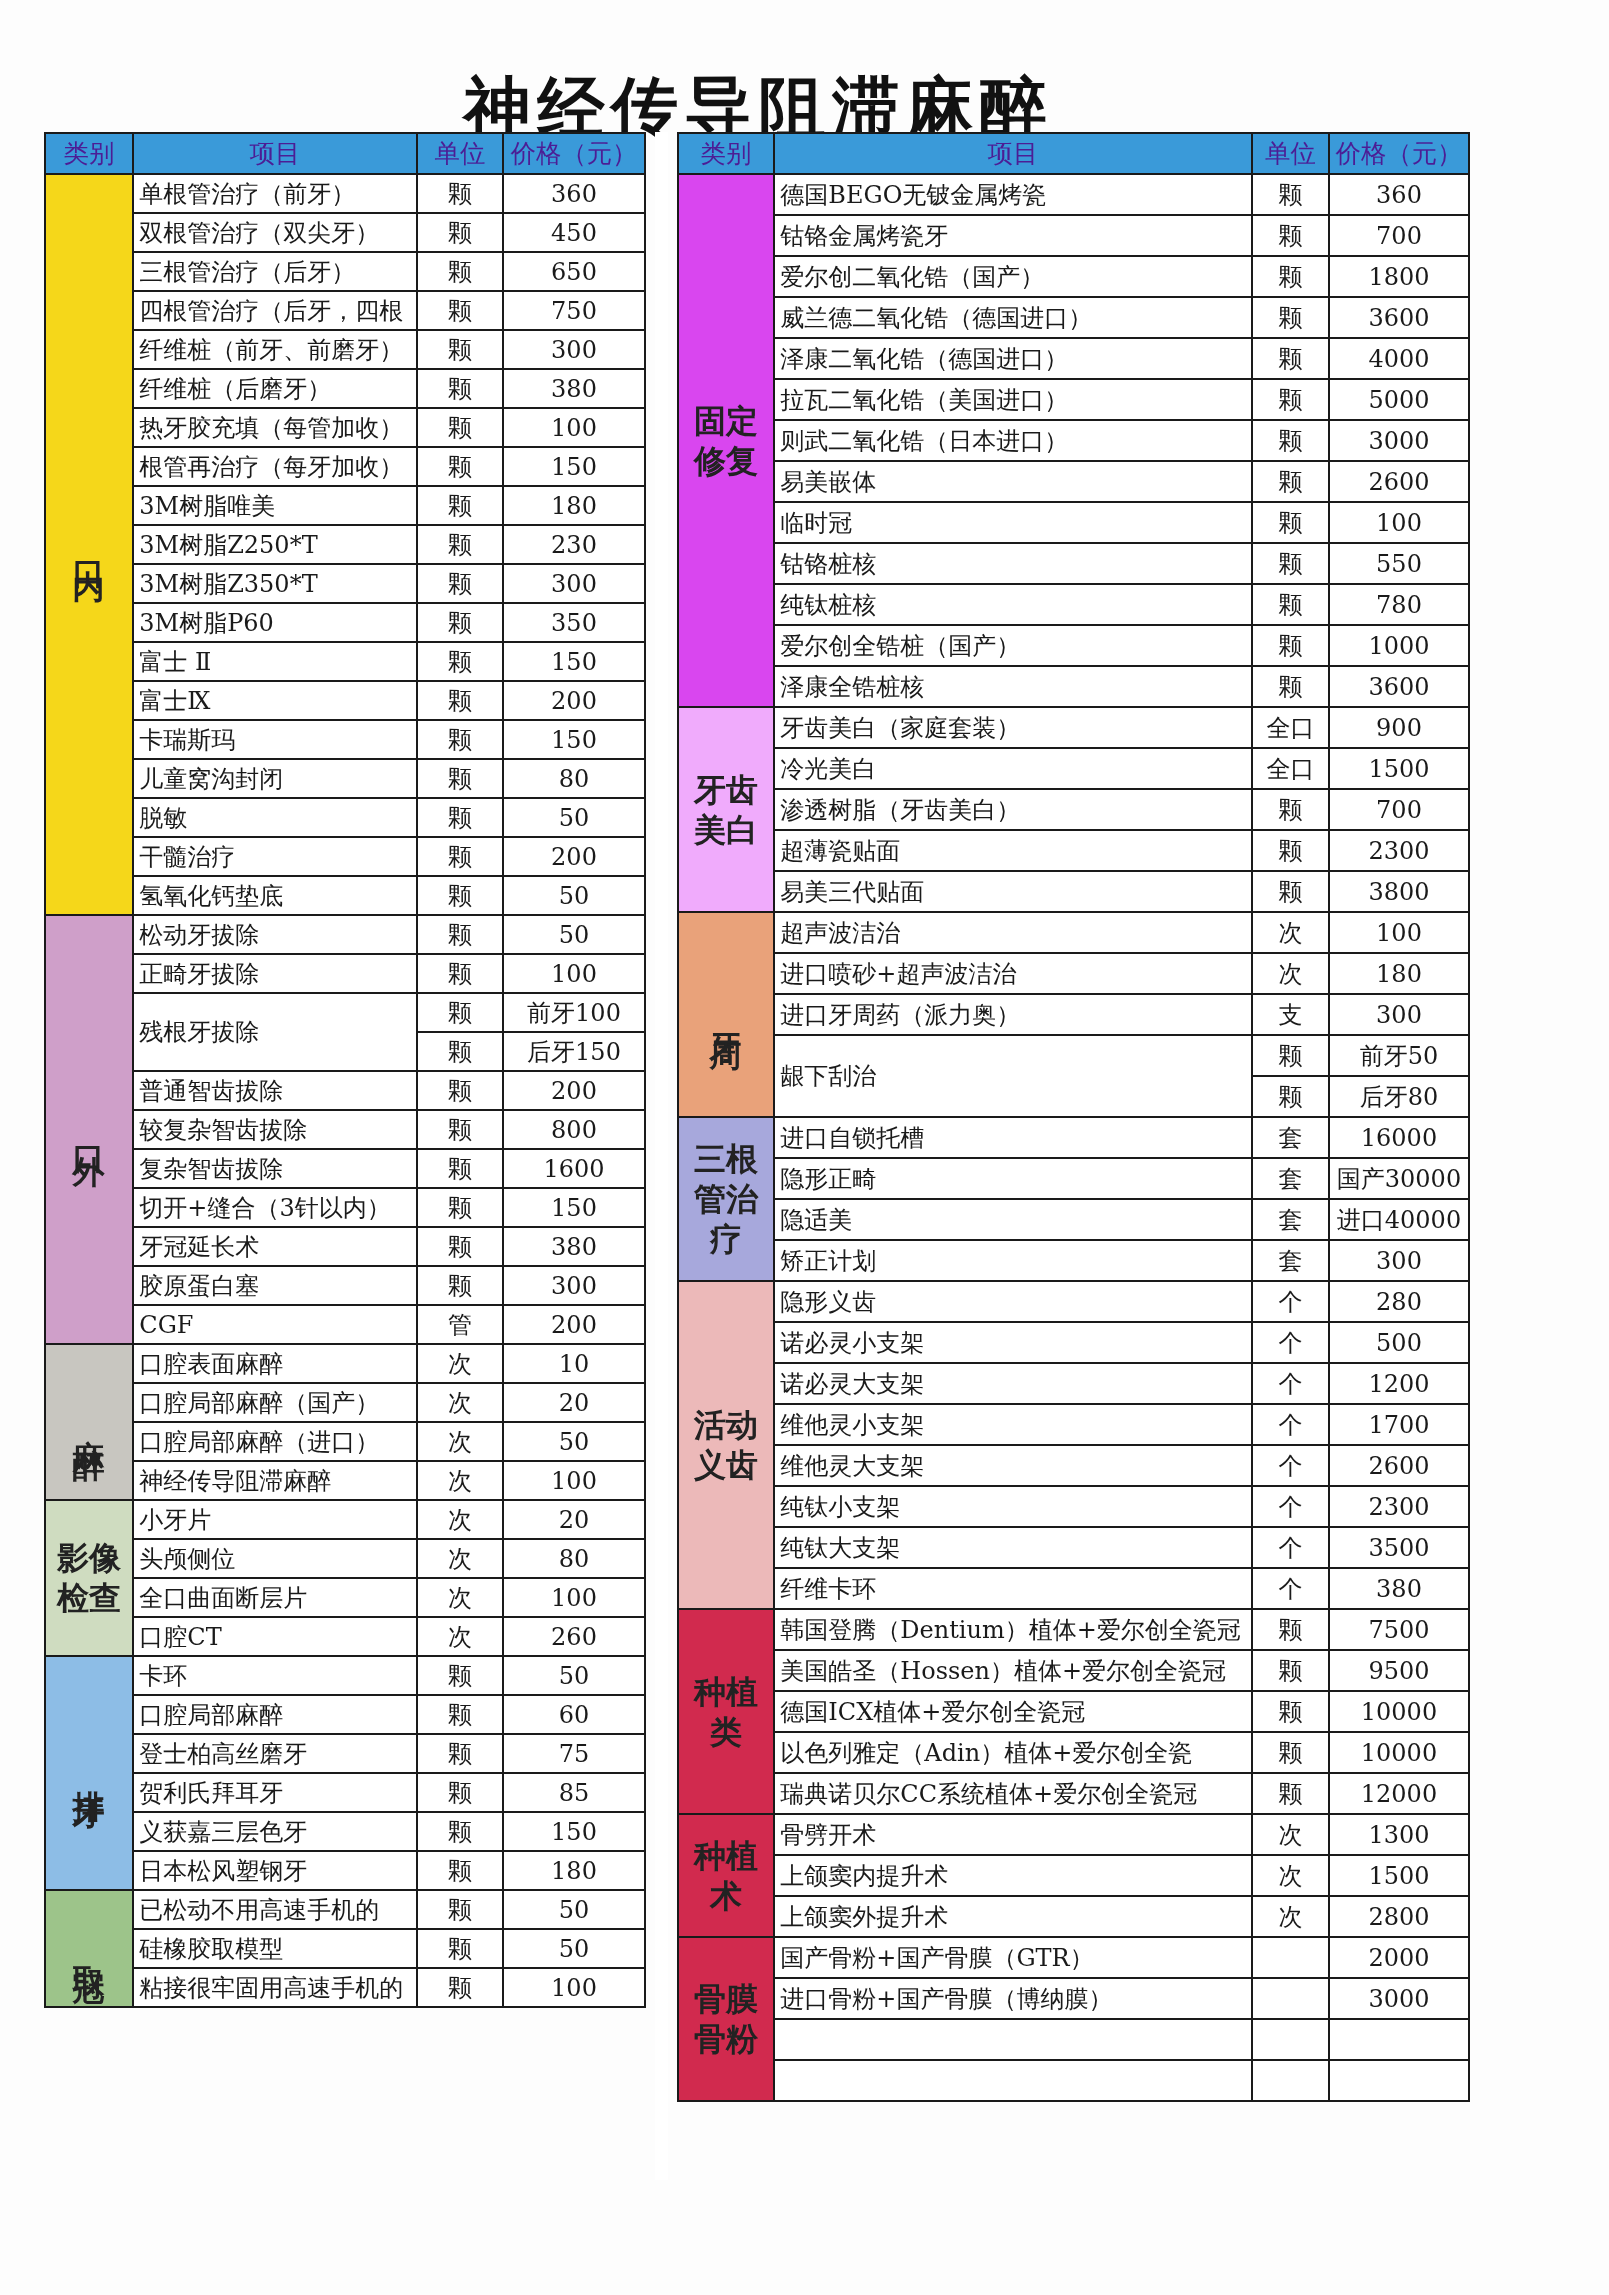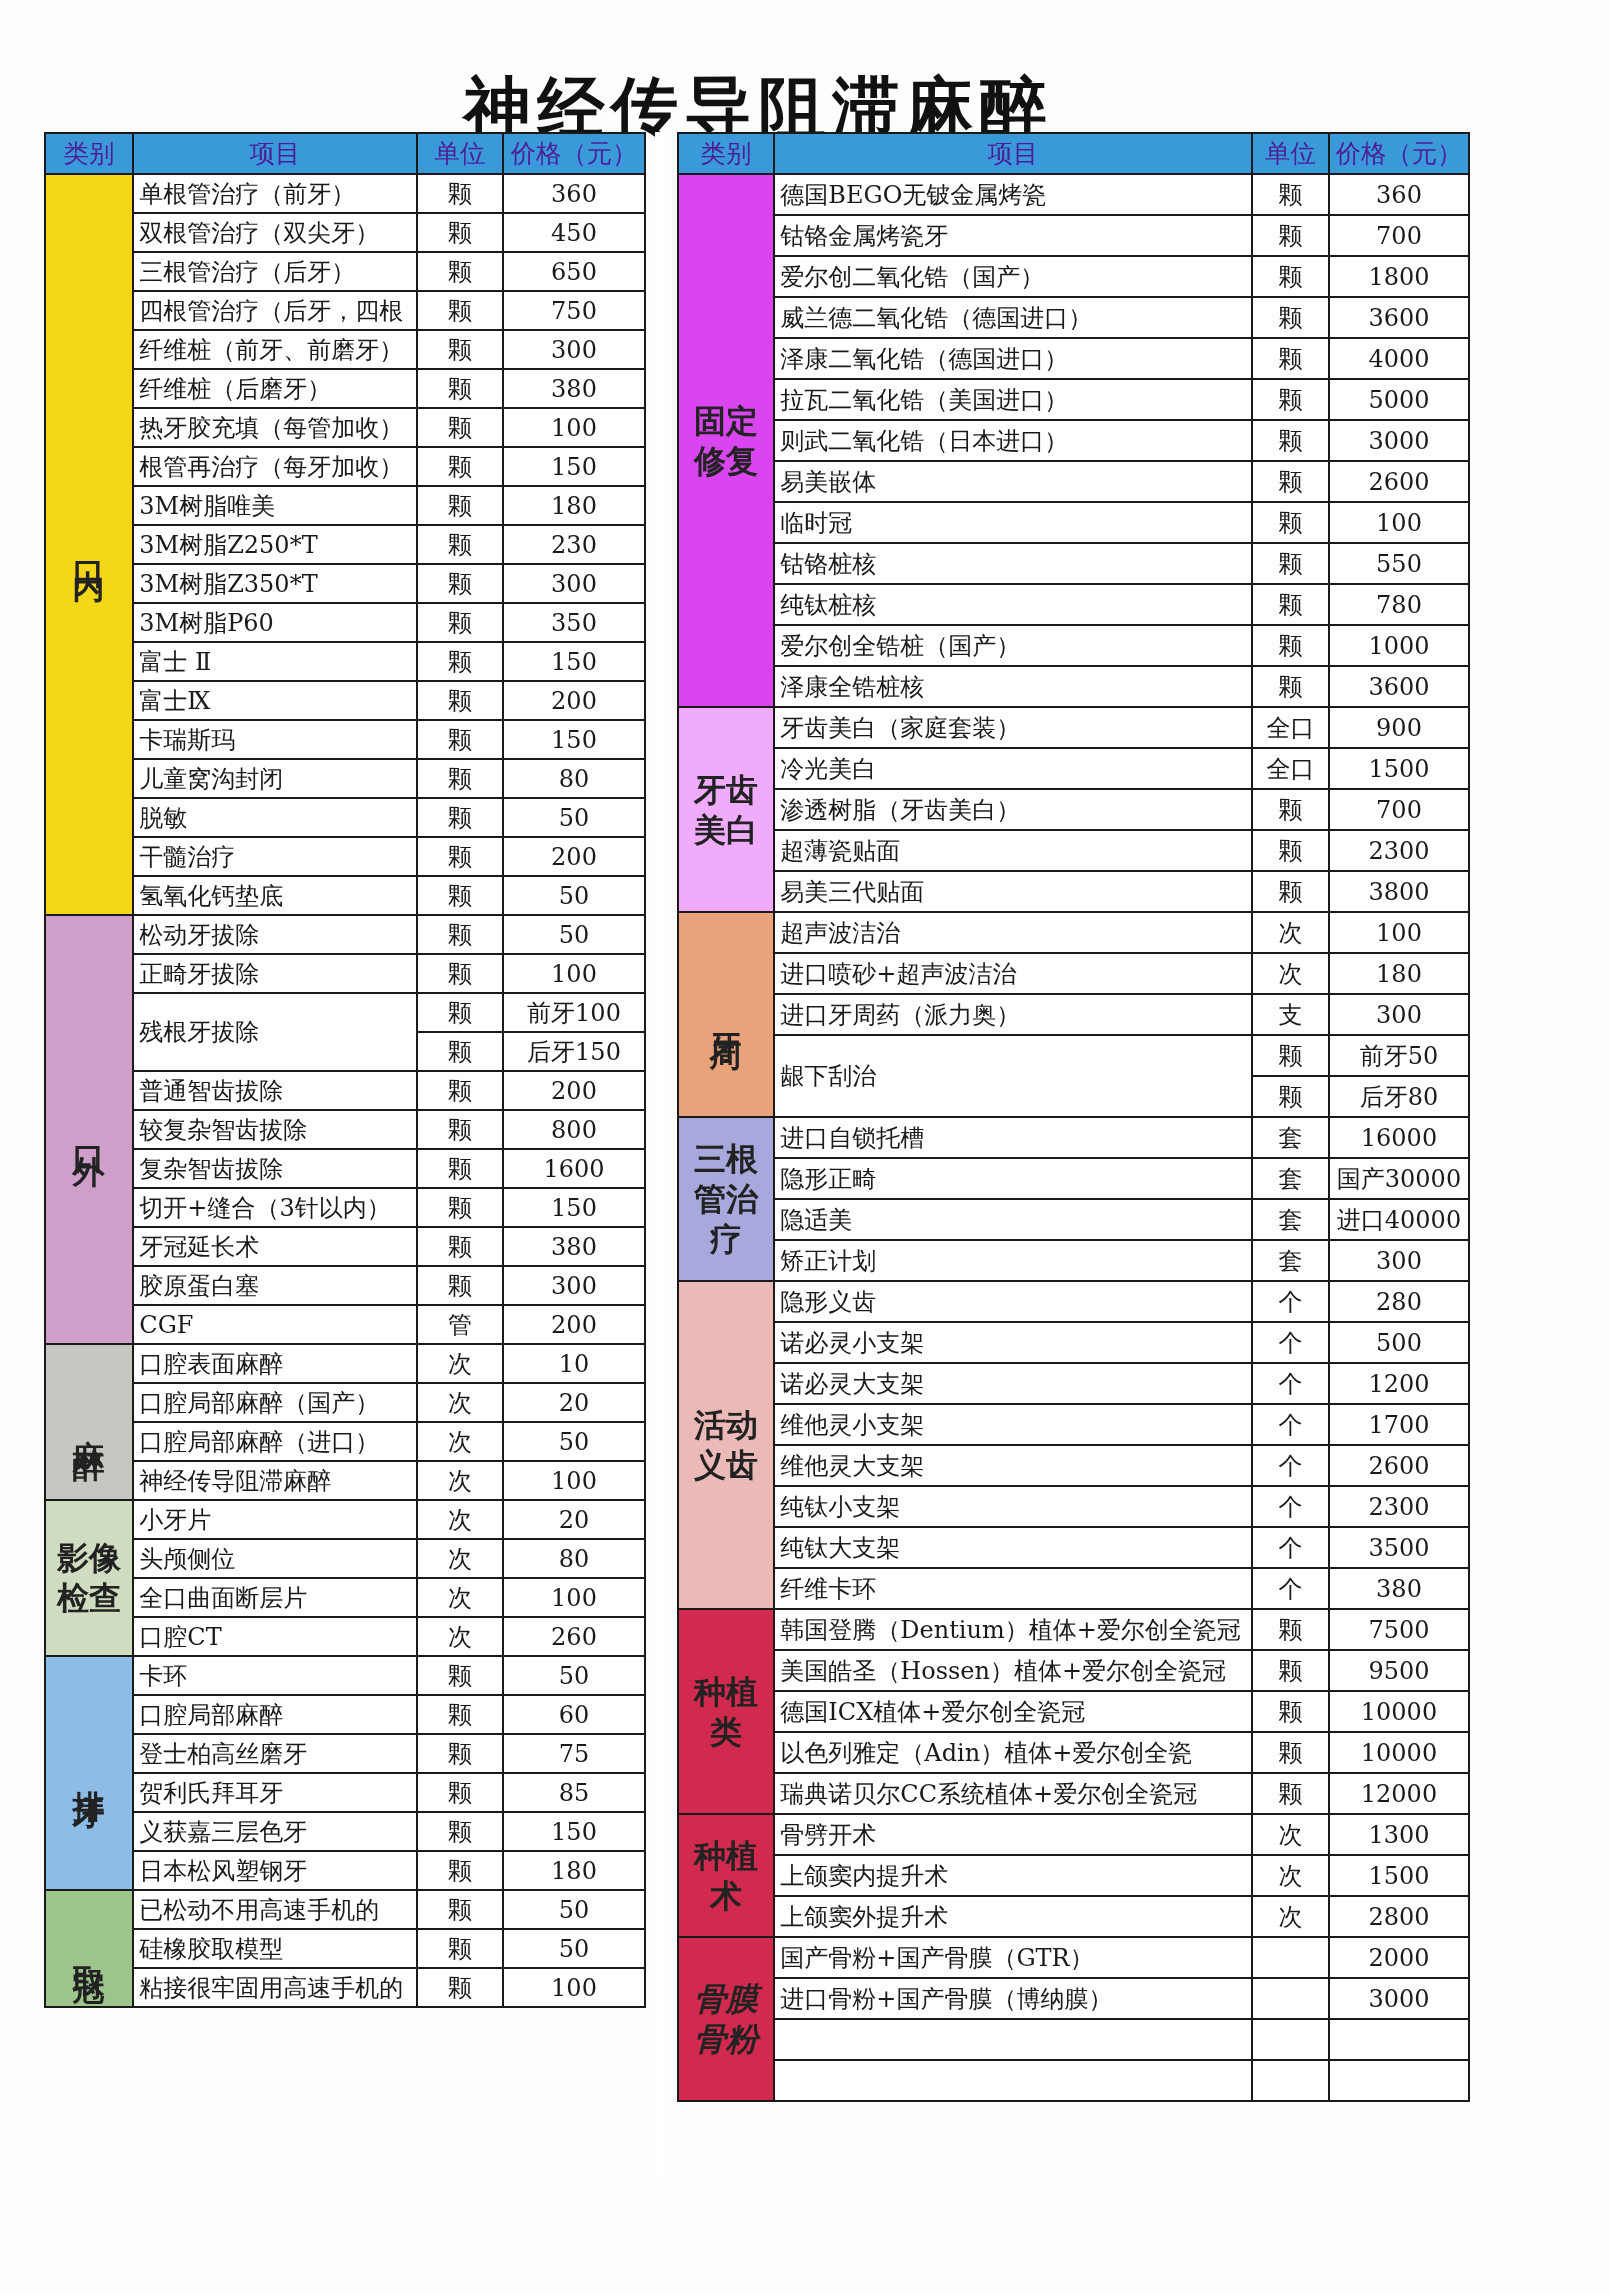--- a/index.html
+++ b/index.html
@@ -534,21 +534,21 @@
         <td class="item">上颌窦内提升术</td>
         <td class="unit">次</td>
         <td class="price">1500</td>
       </tr>
       <tr class="r">
         <td class="item">上颌窦外提升术</td>
         <td class="unit">次</td>
         <td class="price">2800</td>
       </tr>
       <tr class="r">
-        <td class="cat" rowspan="4" style="background: rgb(209, 42, 78); padding: 0px 4px; font-style: italic;">骨膜骨粉</td>
+        <td class="cat" rowspan="4" style="background: rgb(209, 42, 78); padding: 0px 4px;">骨膜骨粉</td>
         <td class="item">国产骨粉+国产骨膜（GTR）</td>
         <td class="unit"></td>
         <td class="price">2000</td>
       </tr>
       <tr class="r">
         <td class="item">进口骨粉+国产骨膜（博纳膜）</td>
         <td class="unit"></td>
         <td class="price">3000</td>
       </tr>
       <tr class="r">

